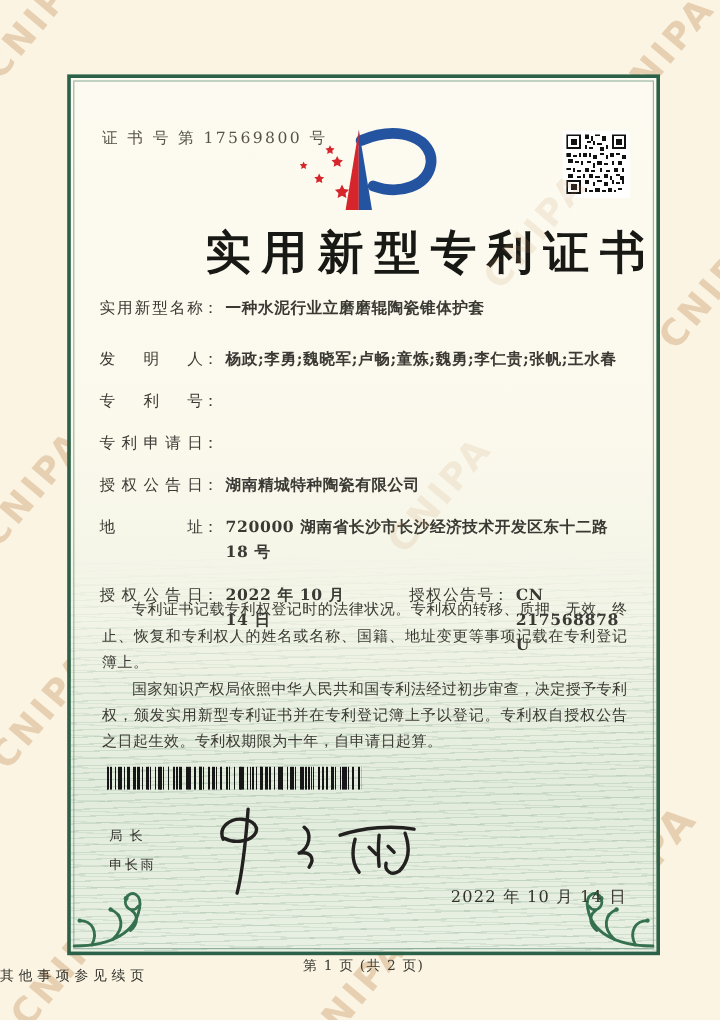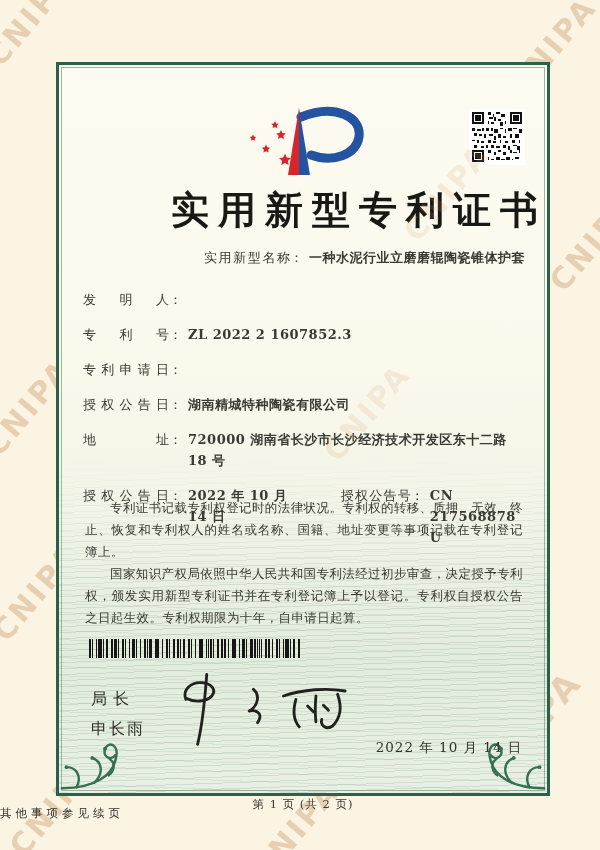--- a/index.html
+++ b/index.html
@@ -56,21 +56,21 @@
   }
   .qr-wrap svg{width:100%;height:100%;display:block;}
   .title{
     position:absolute;left:0;right:0;top:120px;
     text-align:right;font-size:38px;font-weight:bold;
     letter-spacing:9px;color:#181815;text-indent:9px;
   }
   
   .fields{position:absolute;left:24px;right:22px;top:182px;font-size:13px;}
   .frow{display:flex;align-items:baseline;margin-bottom:14px;line-height:21px;color:#3a3933;}
-  .frow.gap-lg{margin-bottom:21px;justify-content:flex-end;}
+  .frow.gap-lg{margin-bottom:21px;}
   .flabel{
     display:inline-block;width:86px;flex:0 0 86px;
     text-align:justify;text-align-last:justify;
   }
   .fcolon{margin-right:6px;}
   .fvalue{letter-spacing:0.5px;font-weight:bold;}
   .grant-pair2{margin-left:34px;display:flex;align-items:baseline;}
   .grant-pair2 .flabel{width:70px;flex:0 0 70px;font-family:Liberation Serif, serif;}
   
   .paras{
@@ -80,21 +80,21 @@
   }
   .paras p{margin:0;text-indent:2em;}
   
   .barcode{
     position:absolute;left:30px;top:574px;width:212px;height:19px;
     background-image:
       repeating-linear-gradient(90deg,#161616 0 2px,rgba(0,0,0,0) 2px 3px,#161616 3px 4px,rgba(0,0,0,0) 4px 7px,#161616 7px 8px,rgba(0,0,0,0) 8px 11px),
       repeating-linear-gradient(90deg,#161616 0 1px,rgba(0,0,0,0) 1px 9px,#161616 9px 11px,rgba(0,0,0,0) 11px 17px);
   }
   
-  .signer{position:absolute;left:32px;top:624px;font-size:16px;color:#2f2e29;}
+  .signer{position:absolute;left:32px;top:624px;font-size:11px;color:#2f2e29;}
   .signer div{margin-bottom:9px;}
   .signer .stitle{letter-spacing:6px;}
   .signer .sname{letter-spacing:2px;}
   .signature{position:absolute;left:100px;top:606px;width:208px;height:80px;}
   .issue-date{
     position:absolute;left:300px;top:674px;width:180px;
     text-align:center;font-size:13.5px;color:#33322c;letter-spacing:1px;
   }
   .page-indicator{
     position:absolute;left:0;right:0;top:708px;
@@ -147,20 +147,21 @@
         <path d="M82 95 C 76 83, 82 73, 93 73"></path>
         <path d="M47 82 C 40 76, 40 68, 46 64"></path>
       </g>
       <g fill="#35704f">
         <circle cx="51" cy="53" r="2.2"></circle>
         <circle cx="65" cy="63" r="2"></circle>
         <circle cx="93" cy="73" r="2"></circle>
       </g>
     </svg>
 
+    <div class="cert-no">证 书 号 第 17569800 号</div>
 
     <svg class="logo" viewBox="0 0 130 72">
       <path d="M63 12 C 97 -2, 124 12, 121 32 C 118 50, 95 58, 73 50" fill="none" stroke="#24539f" stroke-width="9" stroke-linecap="round"></path>
       <path d="M61 3 L50 70 L61 70 Z" fill="#d6252b"></path>
       <path d="M61 3 L61 70 L72 70 Z" fill="#24539f"></path>
       <g fill="#d6252b">
         <path transform="translate(37 20) scale(4)" d="M0,-1 L0.294,-0.405 L0.951,-0.309 L0.476,0.155 L0.588,0.809 L0,0.5 L-0.588,0.809 L-0.476,0.155 L-0.951,-0.309 L-0.294,-0.405 Z"></path>
         <path transform="translate(15 33) scale(3.4)" d="M0,-1 L0.294,-0.405 L0.951,-0.309 L0.476,0.155 L0.588,0.809 L0,0.5 L-0.588,0.809 L-0.476,0.155 L-0.951,-0.309 L-0.294,-0.405 Z"></path>
         <path transform="translate(43 30) scale(5)" d="M0,-1 L0.294,-0.405 L0.951,-0.309 L0.476,0.155 L0.588,0.809 L0,0.5 L-0.588,0.809 L-0.476,0.155 L-0.951,-0.309 L-0.294,-0.405 Z"></path>
         <path transform="translate(28 44) scale(4.4)" d="M0,-1 L0.294,-0.405 L0.951,-0.309 L0.476,0.155 L0.588,0.809 L0,0.5 L-0.588,0.809 L-0.476,0.155 L-0.951,-0.309 L-0.294,-0.405 Z"></path>
@@ -190,25 +191,25 @@
 
     <div class="fields">
       <div class="frow gap-lg">
         <span class="flabel">实用新型名称</span>
           <span class="fcolon">：</span>
           <span class="fvalue">一种水泥行业立磨磨辊陶瓷锥体护套</span>
       </div>
       <div class="frow">
         <span class="flabel">发明人</span>
           <span class="fcolon">：</span>
+          <span class="fvalue">杨政;李勇;魏晓军;卢畅;童炼;魏勇;李仁贵;张帆;王水春</span>
       </div>
       <div class="frow">
         <span class="flabel">专利号</span>
           <span class="fcolon">：</span>
-          <span class="fvalue">ZL 2022 2 1607852.3</span>
       </div>
       <div class="frow">
         <span class="flabel">专利申请日</span>
           <span class="fcolon">：</span>
       </div>
       <div class="frow">
         <span class="flabel">授权公告日</span>
           <span class="fcolon">：</span>
           <span class="fvalue">湖南精城特种陶瓷有限公司</span>
       </div>

